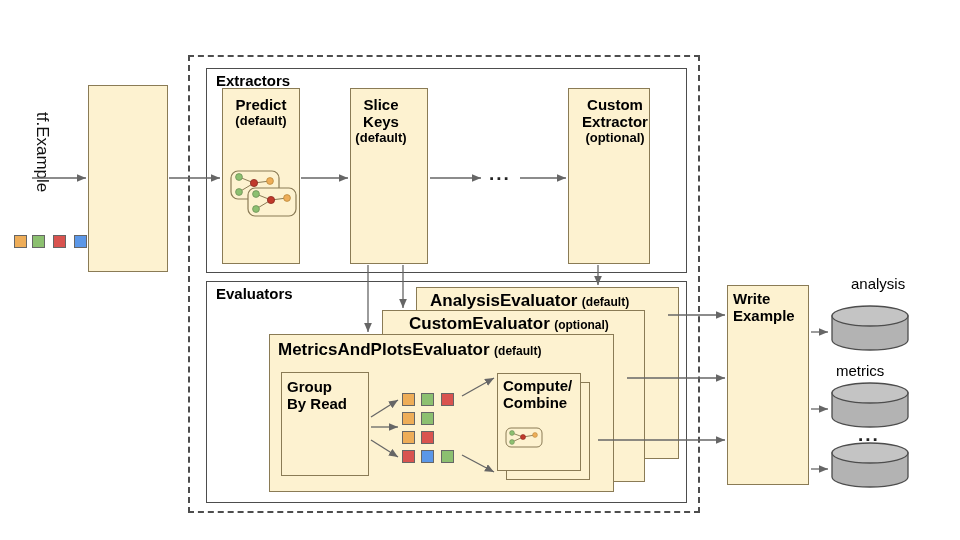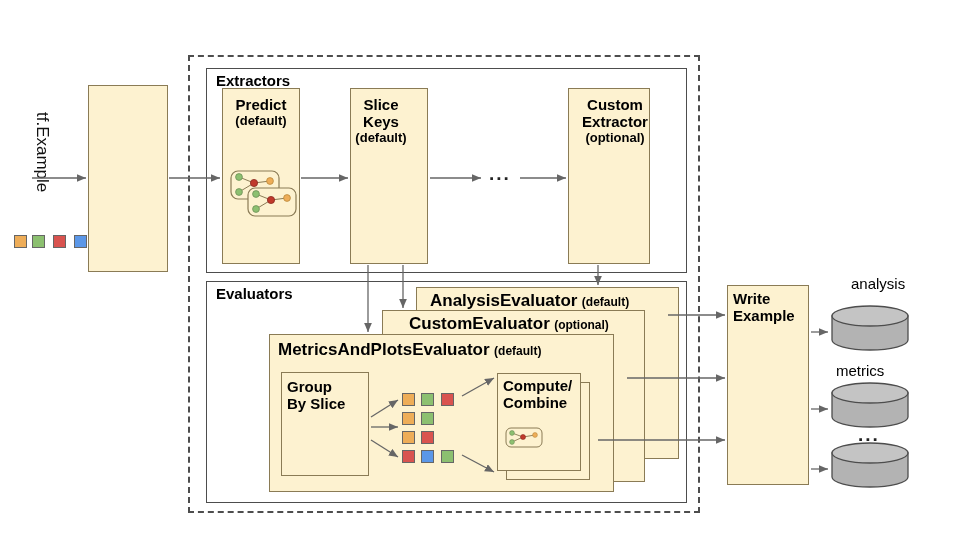--- a/index.html
+++ b/index.html
@@ -103,21 +103,21 @@
 
   <div class="box fill" style="left:269px;top:334px;width:345px;height:158px;"></div>
   <div class="lbl" style="left:278px;top:340px;width:330px;">
     <span class="t-ev">MetricsAndPlotsEvaluator</span>
     <span class="t-evs">(default)</span>
   </div>
 
   <div class="box fill" style="left:281px;top:372px;width:88px;height:104px;"></div>
   <div class="lbl" style="left:287px;top:378px;width:82px;">
     <div class="t-bx">Group</div>
-    <div class="t-bx">By Slice</div>
+    <div class="t-bx">By Read</div>
   </div>
 
   <div>
     <div class="sq" style="left:402px;top:393px;background:#eead58;"></div>
     <div class="sq" style="left:421px;top:393px;background:#8cc070;"></div>
     <div class="sq" style="left:441px;top:393px;background:#d9534f;"></div>
     <div class="sq" style="left:402px;top:412px;background:#eead58;"></div>
     <div class="sq" style="left:421px;top:412px;background:#8cc070;"></div>
     <div class="sq" style="left:402px;top:431px;background:#eead58;"></div>
     <div class="sq" style="left:421px;top:431px;background:#d9534f;"></div>

